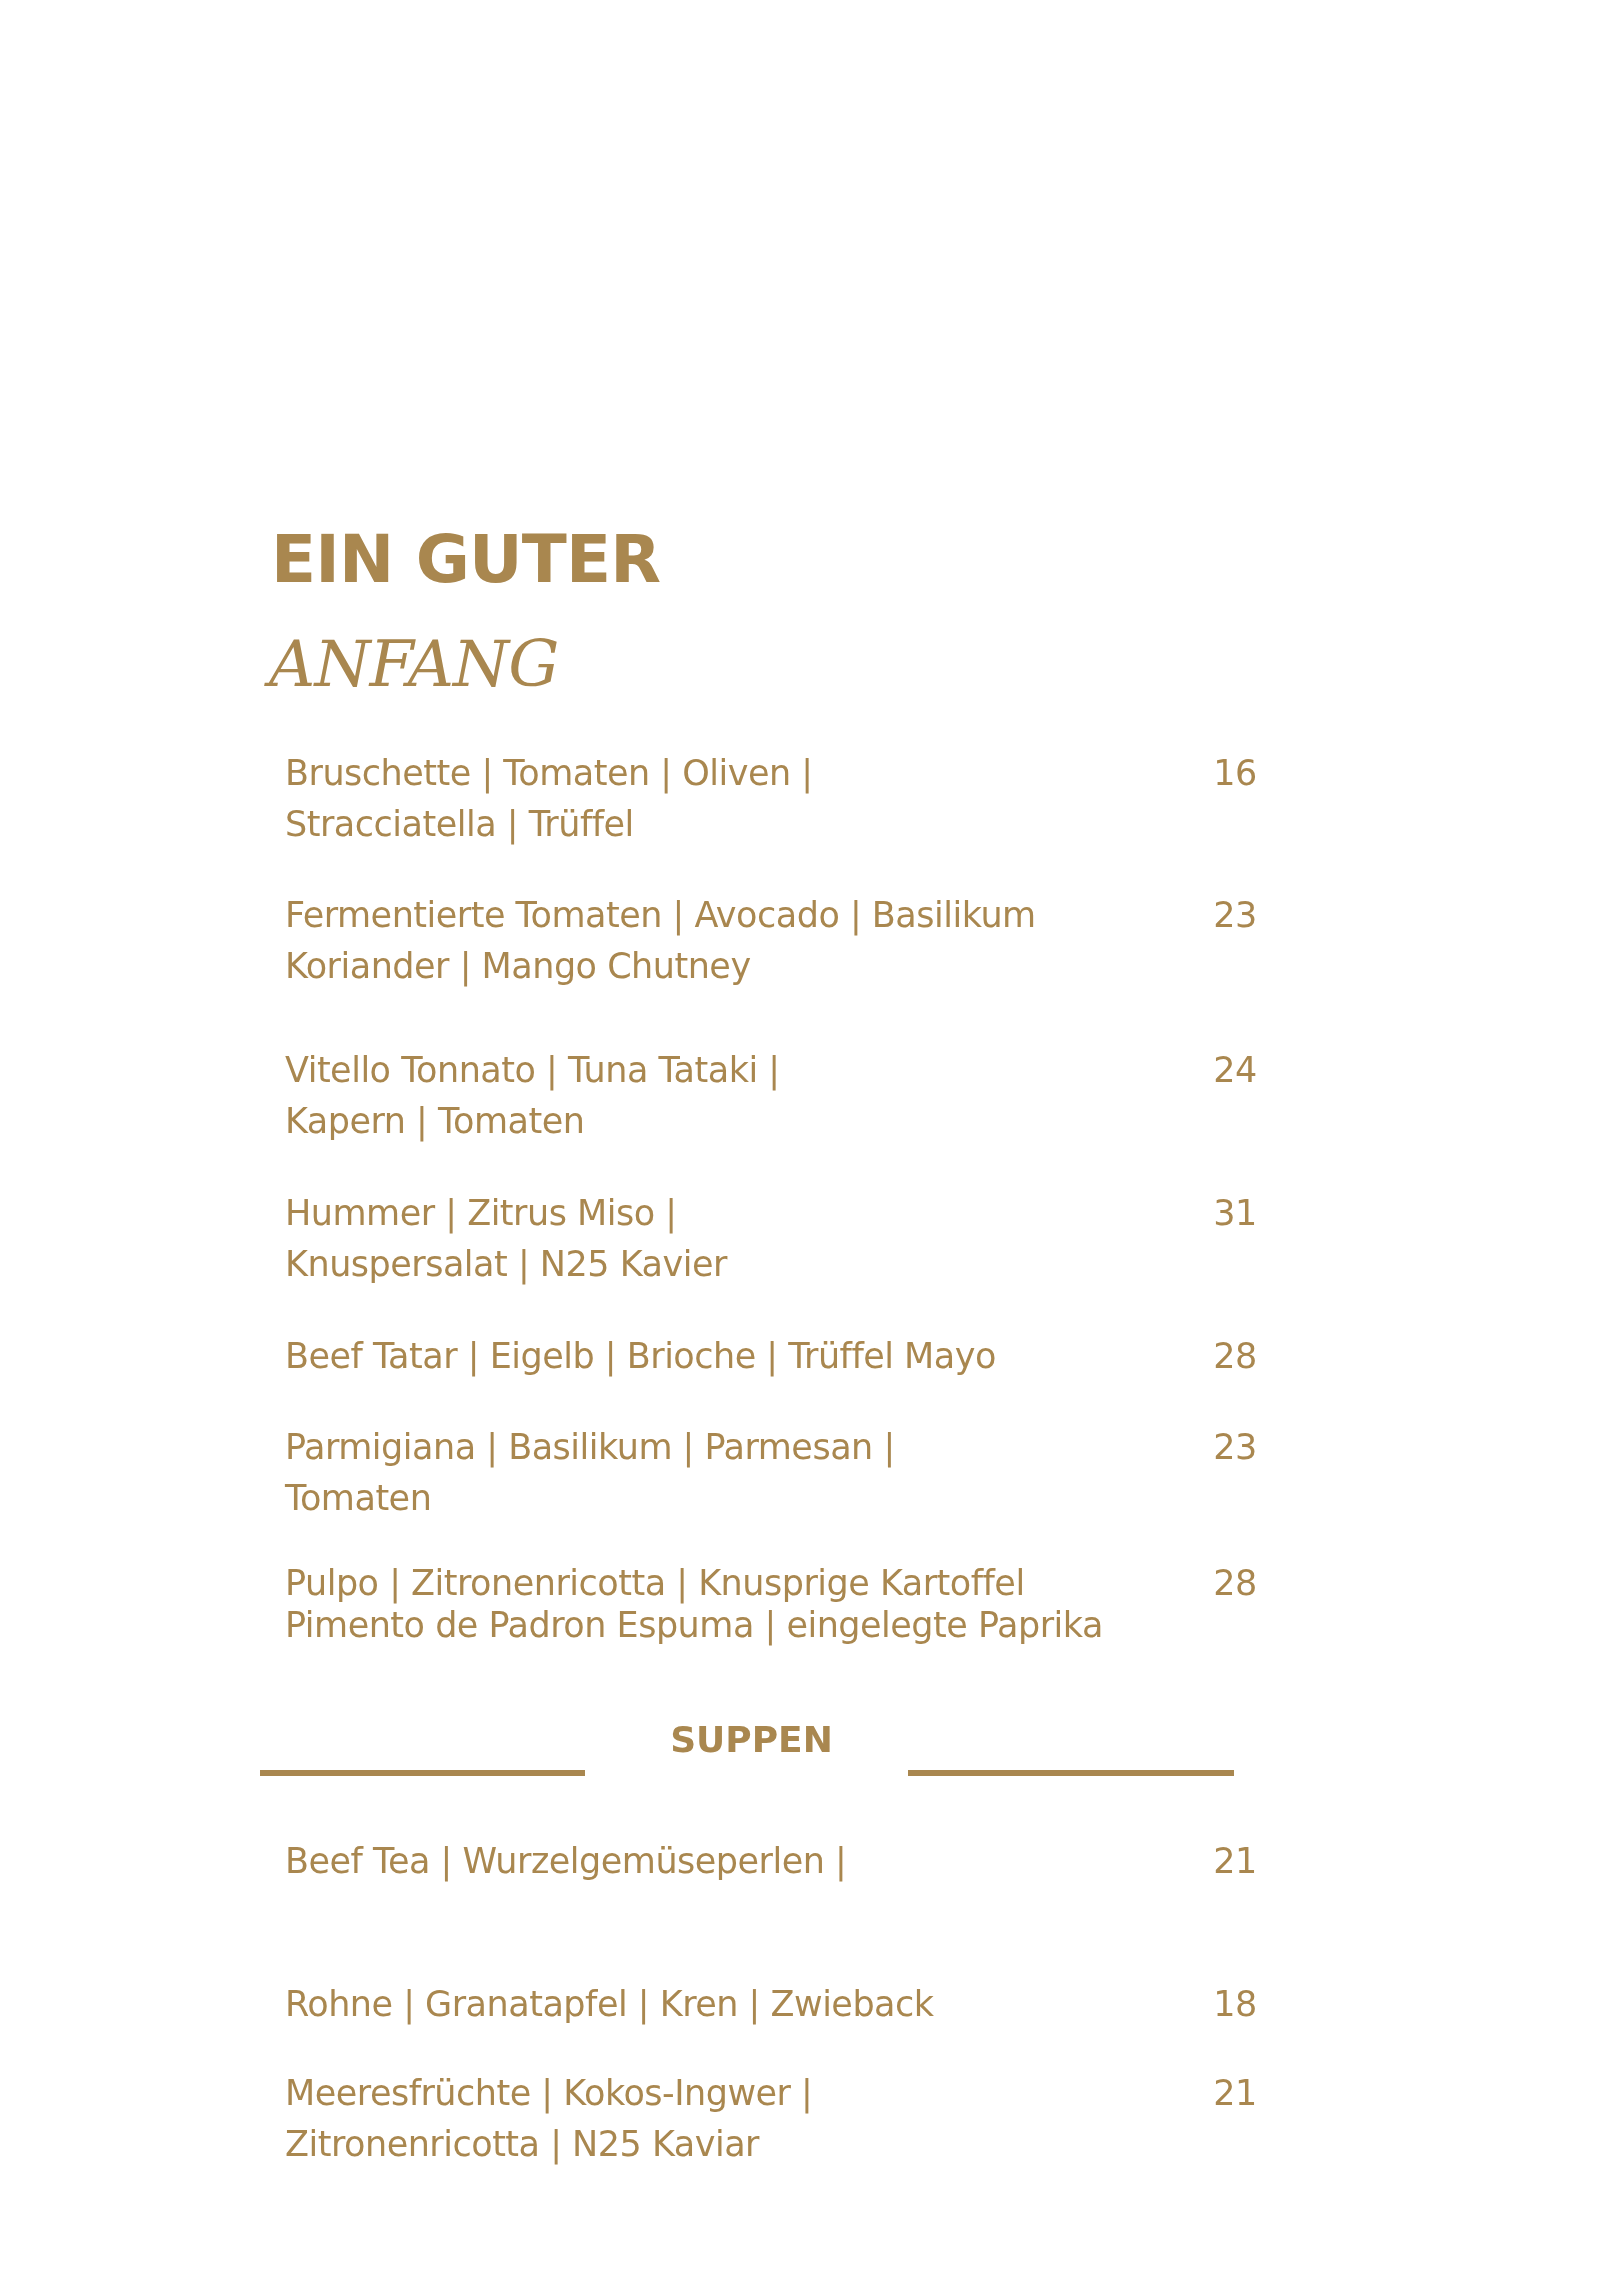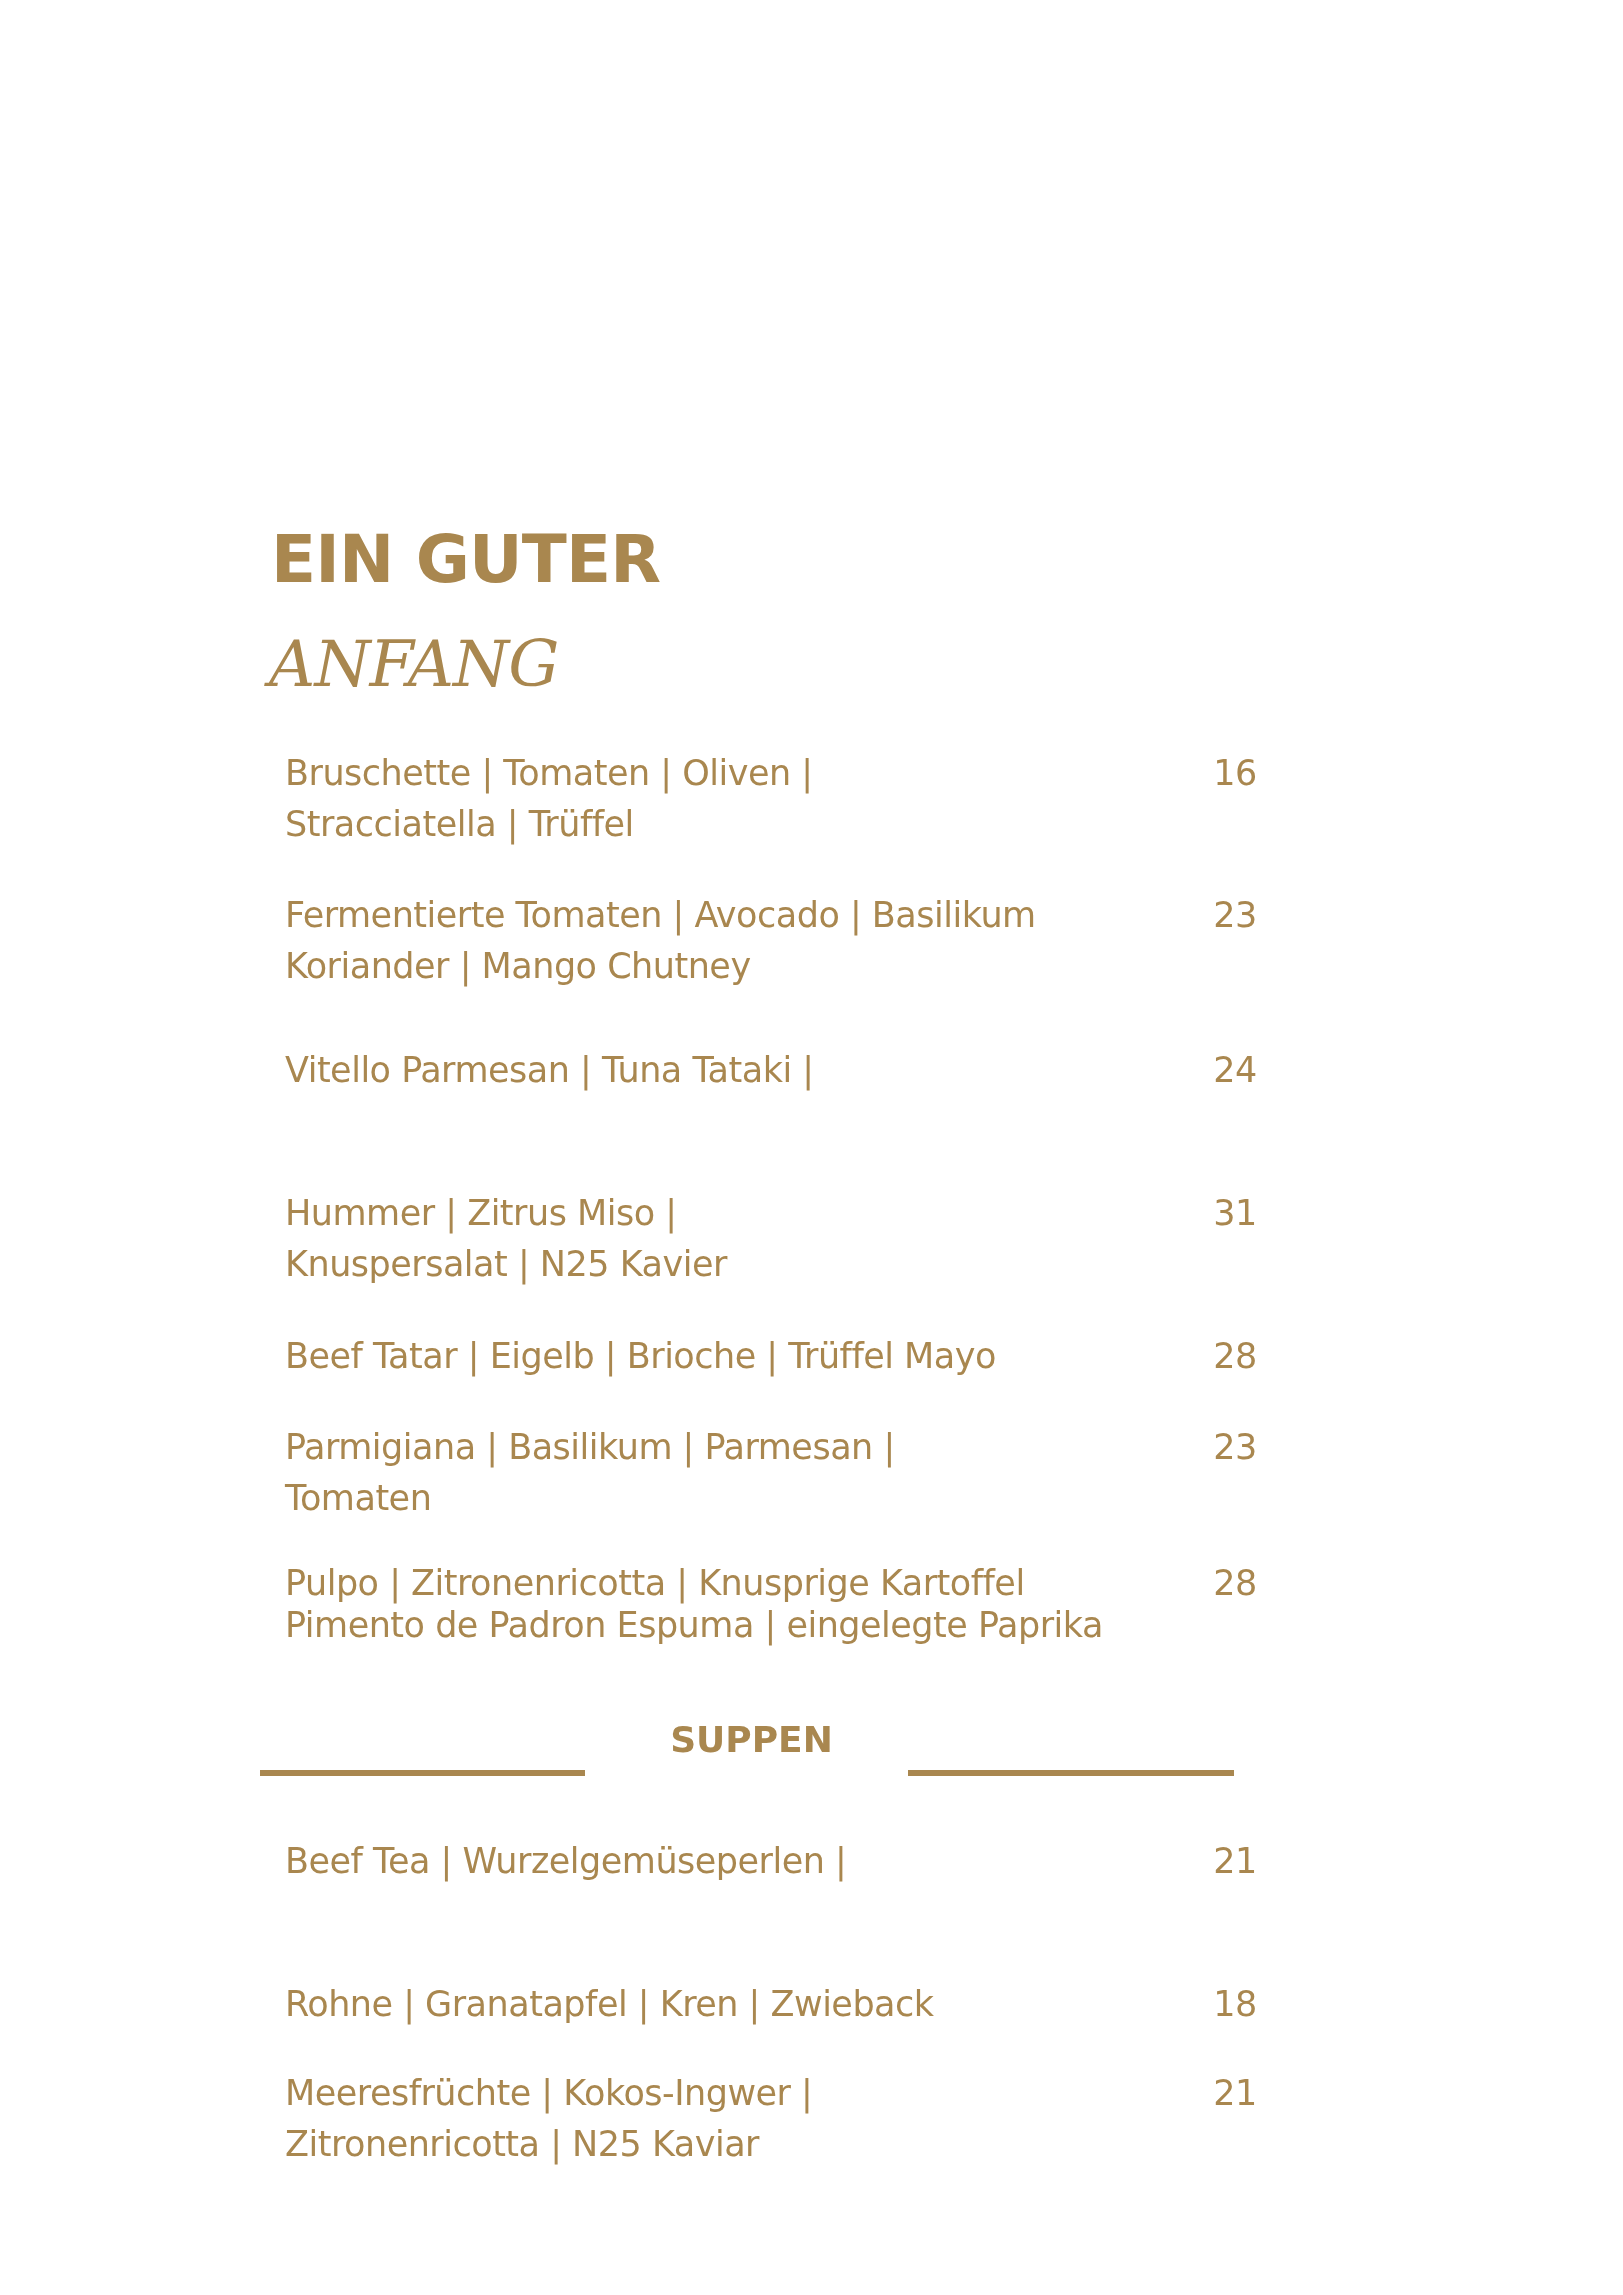--- a/index.html
+++ b/index.html
@@ -105,21 +105,22 @@
   <div class="item" style="top:890px;">
     <div class="desc">
       <span>Fermentierte Tomaten | Avocado | Basilikum</span>
       <span>Koriander | Mango Chutney</span>
     </div>
     <div class="price">23</div>
   </div>
 
   <div class="item" style="top:1045px;">
     <div class="desc">
-      <span>Vitello Parmesan | Tuna Tataki |</span>
+      <span>Vitello Tonnato | Tuna Tataki |</span>
+      <span>Kapern | Tomaten</span>
     </div>
     <div class="price">24</div>
   </div>
 
   <div class="item" style="top:1188px;">
     <div class="desc">
       <span>Hummer | Zitrus Miso |</span>
       <span>Knuspersalat | N25 Kavier</span>
     </div>
     <div class="price">31</div>

